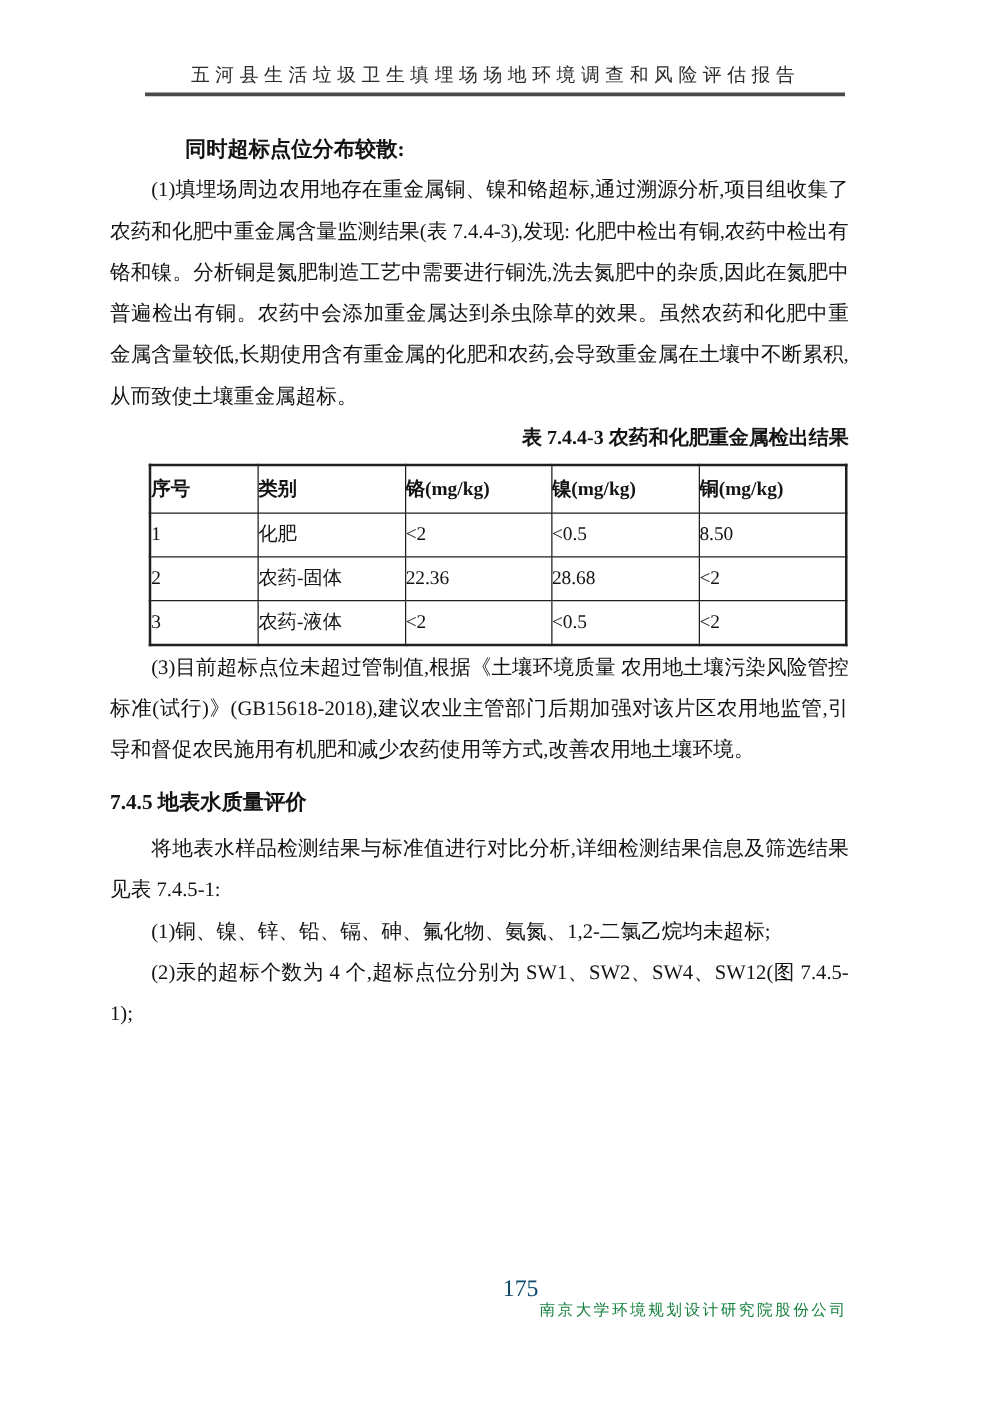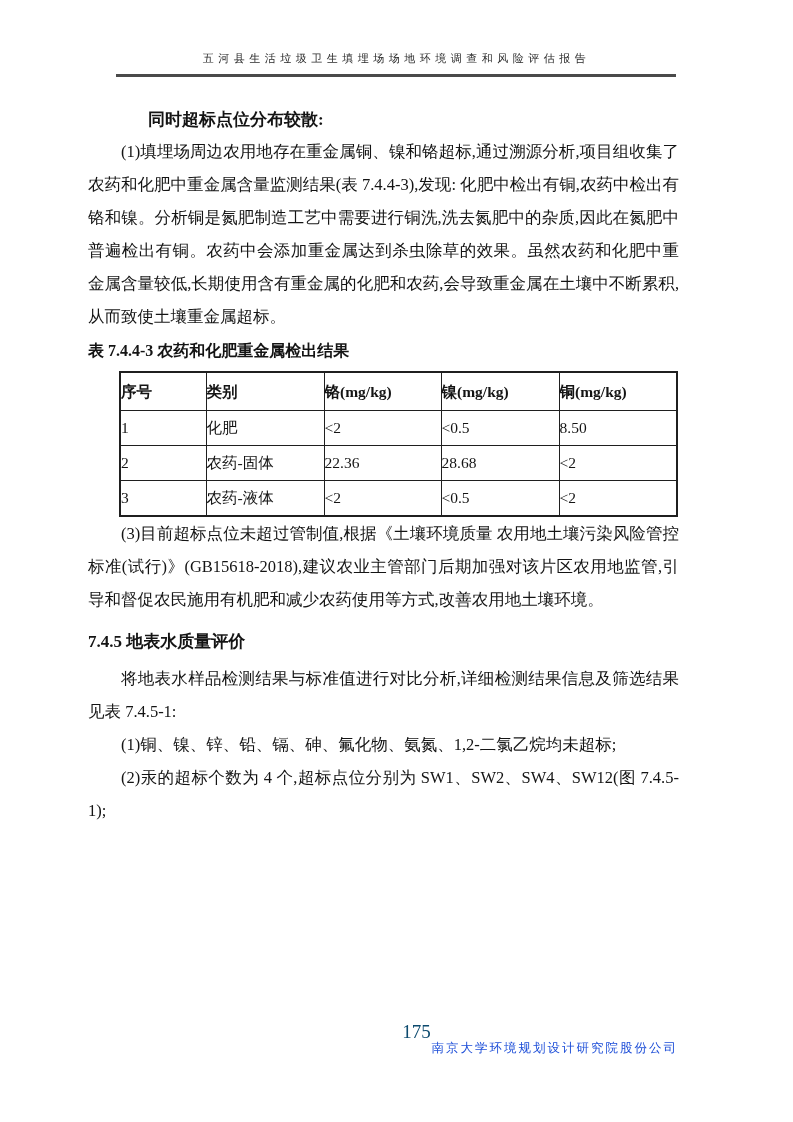--- a/index.html
+++ b/index.html
@@ -8,39 +8,39 @@
     width:793px;height:1122px;
     background:#ffffff;
     color:#141414;
     font-family:"Liberation Serif","DejaVu Serif",serif;
     overflow:hidden;
   }
   
   .doc-header{
     position:absolute;top:51px;left:0;width:100%;
     text-align:center;
-    font-size:11px;letter-spacing:4.5px;color:#2b2b2b;
+    font-size:15px;letter-spacing:4.5px;color:#2b2b2b;
   }
   .doc-header-rule{
     position:absolute;top:74px;left:116px;width:560px;height:2.5px;
     background:#4a4a4a;
   }
   
   .content{
     position:absolute;top:96px;left:88px;width:591px;
     font-size:16.5px;line-height:33px;
     text-align:justify;
   }
   .h-analysis{
     font-weight:bold;font-size:17px;line-height:30px;
     margin:9px 0 0 0;padding-left:60px;text-align:left;
   }
   p.body{margin:0;text-indent:33px;}
   .tbl-caption{
-    text-align:left;font-weight:bold;font-size:16px;
+    text-align:right;font-weight:bold;font-size:16px;
     line-height:26px;margin:5px 0 7px 0;text-indent:0;
   }
   table.dt{
     border-collapse:collapse;table-layout:fixed;
     width:557px;margin-left:31px;
     border:2px solid #1f1f1f;
   }
   table.dt th,table.dt td{
     border:1px solid #1f1f1f;
     text-align:left;vertical-align:middle;
@@ -52,21 +52,21 @@
     font-weight:bold;font-size:17px;line-height:30px;
     margin:11px 0 5px 0;text-indent:0;text-align:left;
   }
   
   .footer-pagenum{
     position:absolute;top:1021px;left:0;width:100%;
     text-align:center;font-size:19px;color:#0c4a6e;padding-left:20px;
   }
   .footer-company{
     position:absolute;top:1040px;right:115px;
-    font-size:12.5px;letter-spacing:2px;color:#1d4ed8;
+    font-size:12.5px;letter-spacing:2px;color:#15803d;
   }
 </style>
 </head>
 <body>
 
 <div class="page">
 
   <div class="doc-header">五河县生活垃圾卫生填埋场场地环境调查和风险评估报告</div>
   <div class="doc-header-rule"></div>
 

